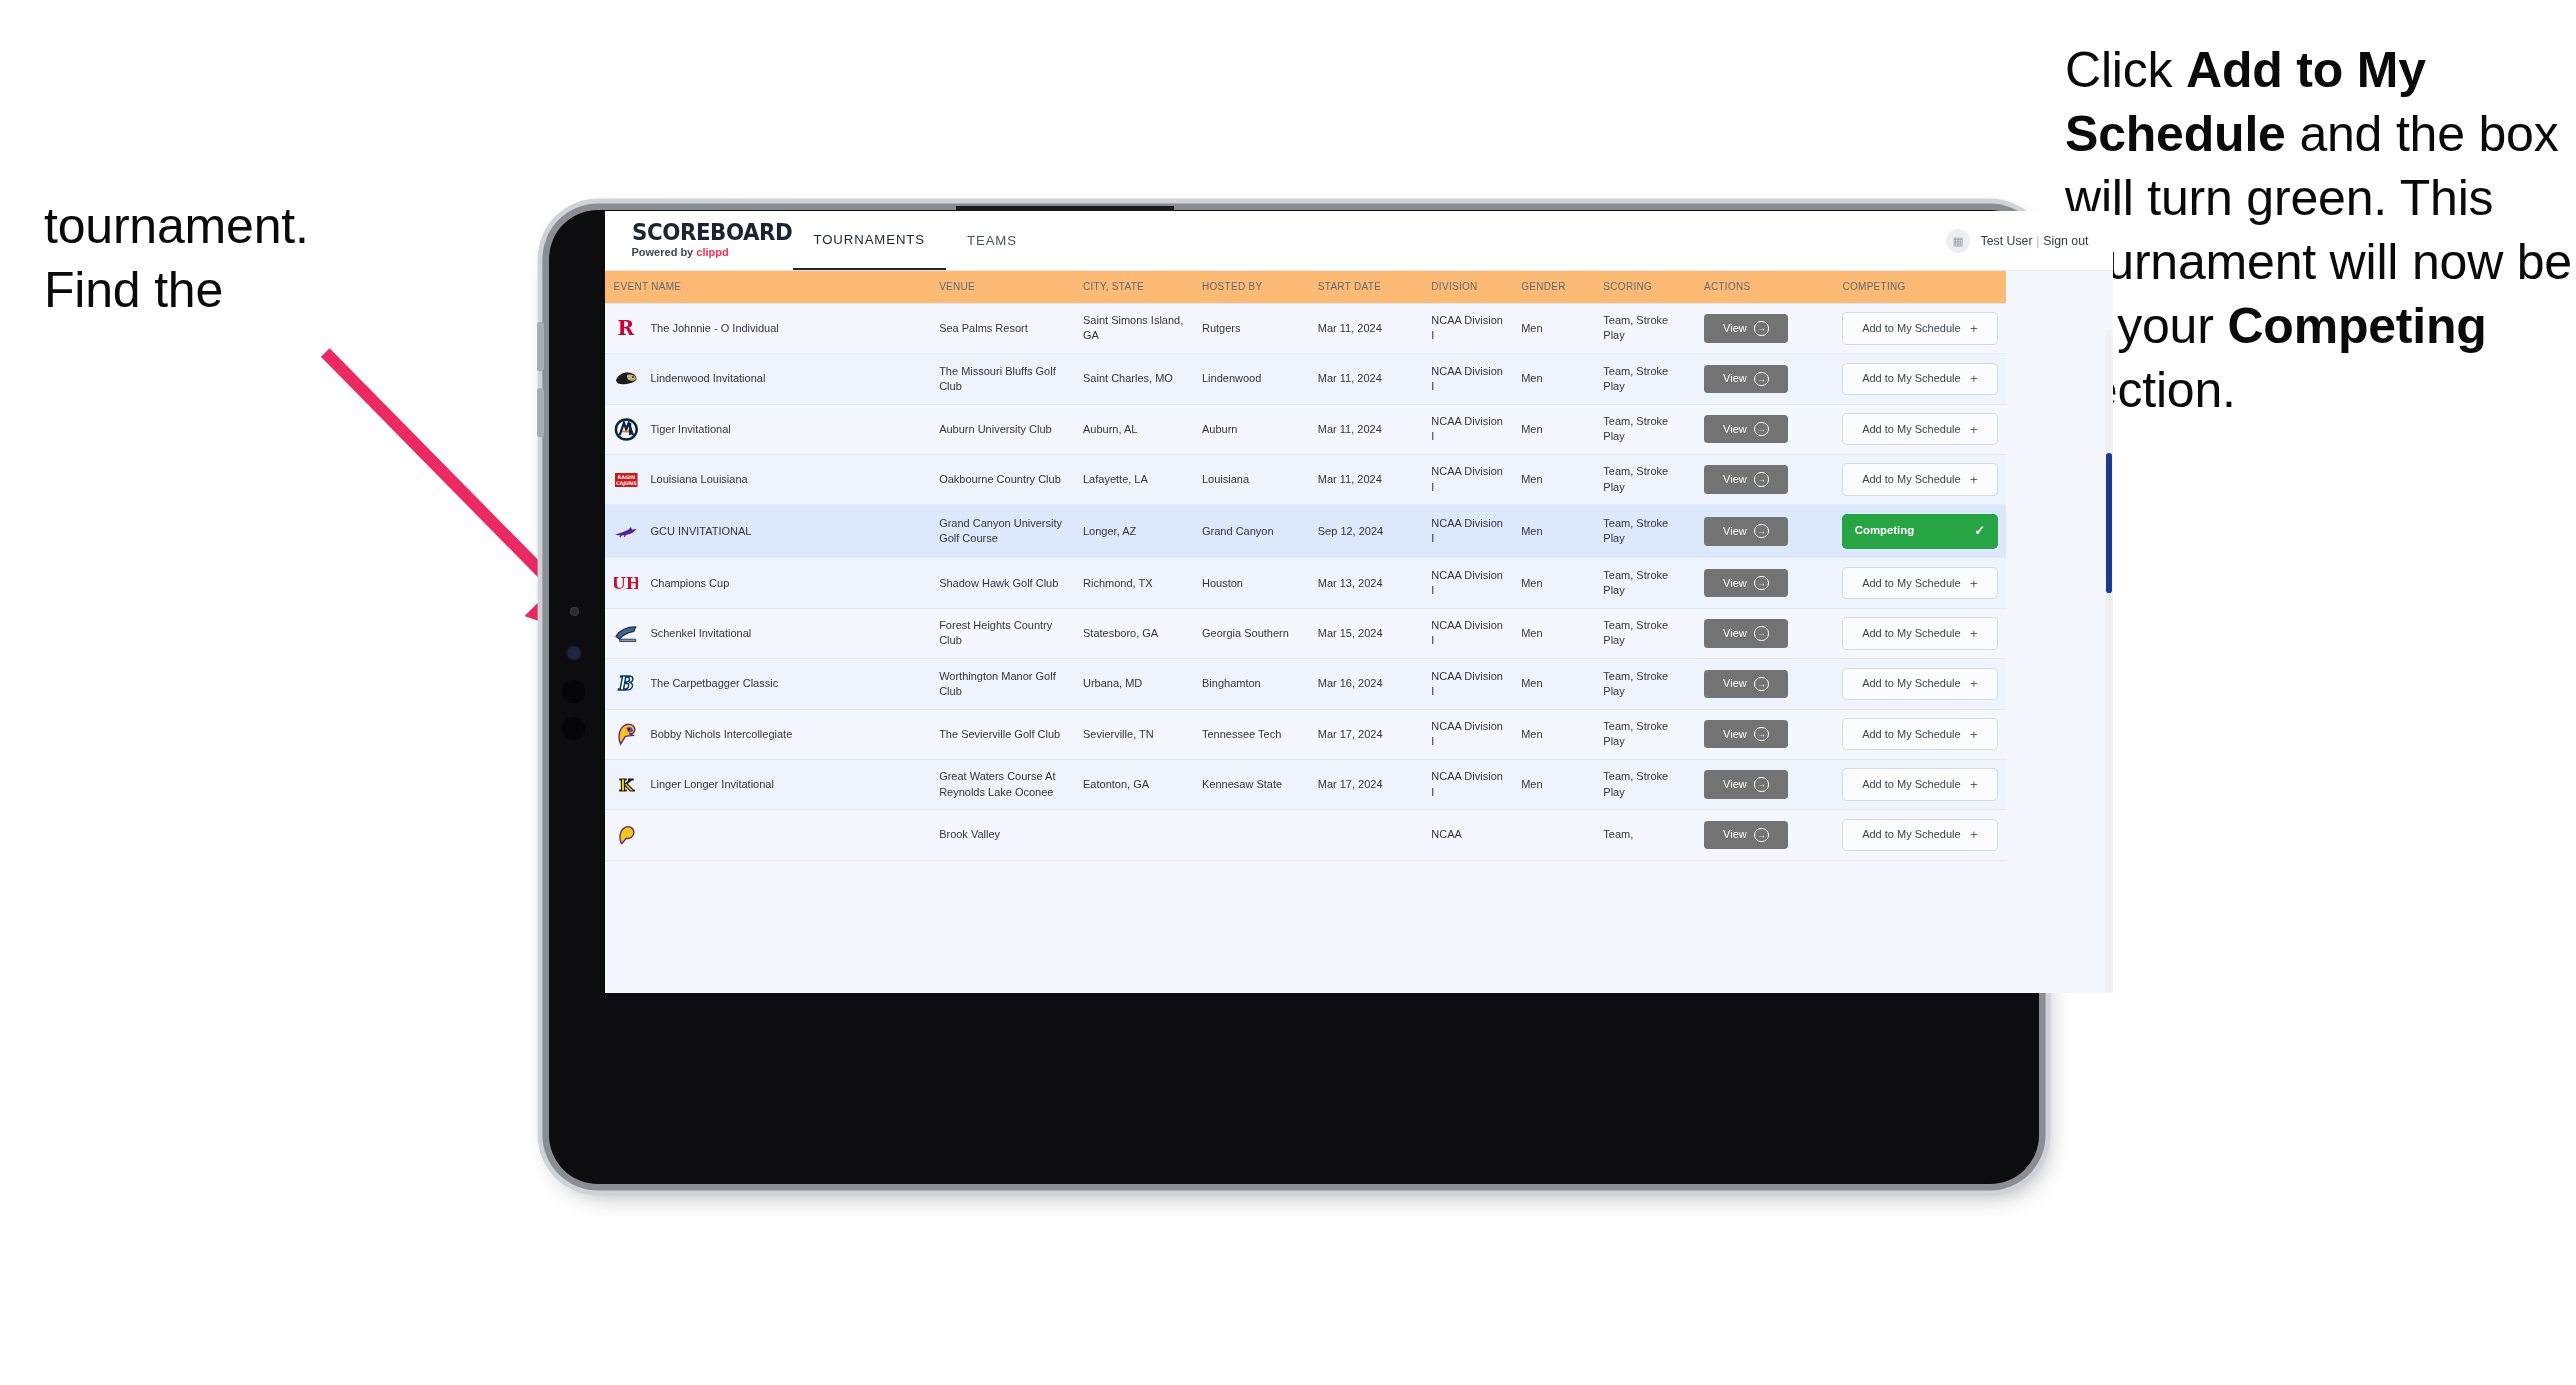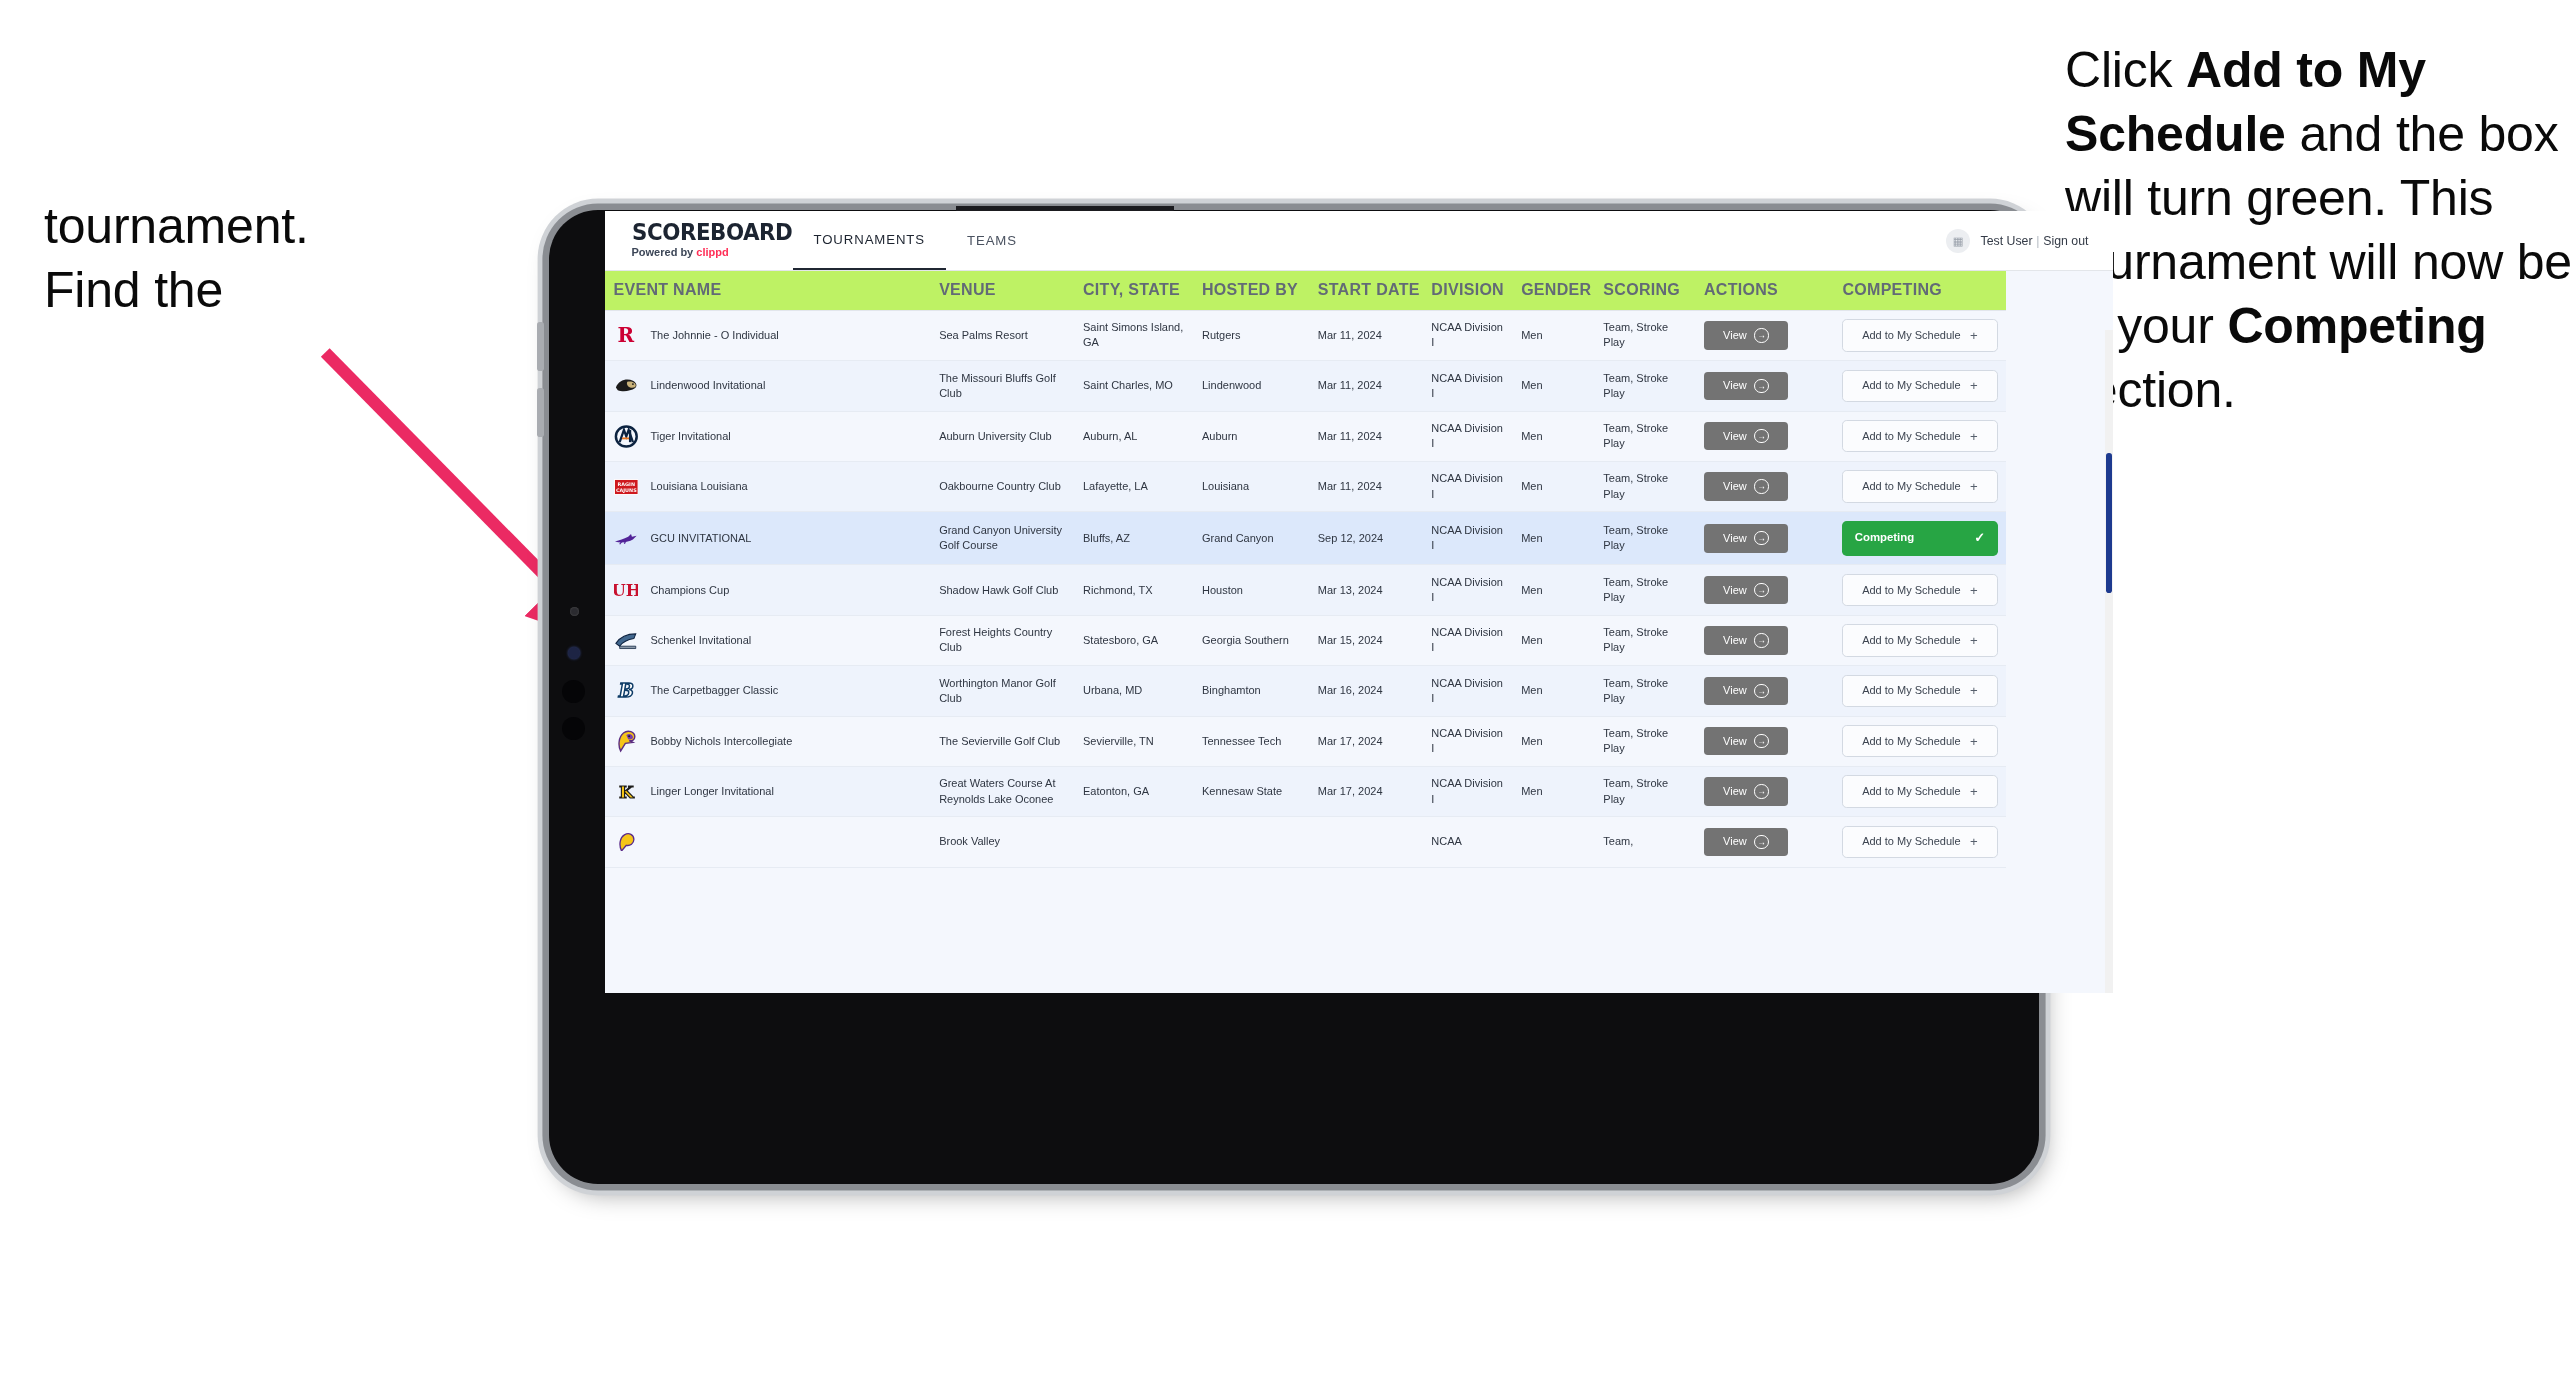--- a/index.html
+++ b/index.html
@@ -56,21 +56,21 @@
   #avatar{width:24px;height:24px;border-radius:50%;background:#eceef1;
     display:flex;align-items:center;justify-content:center;color:#9aa1ab;font-size:11.4px;}
   #user-text{font-size:12.3px;color:#343b47;}
   #user-text .sep{color:#b6bcc4;margin:0 3.8px;}
   #signout{cursor:pointer;}
 
   
   #table-wrap{position:relative;height:724px;overflow:hidden;background:#f4f7fd;}
   table{border-collapse:collapse;width:1401px;table-layout:fixed;}
   thead th{
-    background:#bef264;color:#626a76;font-size:16px;letter-spacing:0.3px;font-weight:700;
+    background:#fdba74;color:#626a76;font-size:10px;letter-spacing:0.3px;font-weight:400;
     text-align:left;padding:10.4px 8.5px;border-bottom:0.9px solid #e2e6ec;white-space:nowrap;
   }
   tbody td{
     font-size:11px;color:#2f3642;padding:8.5px 8.5px;border-bottom:0.9px solid #e6ebf3;
     vertical-align:middle;line-height:1.38;
   }
   tbody tr{background:#f4f7fd;}
   tbody tr:nth-child(even){background:#eef3fc;}
   tbody tr.selected,tbody tr.selected:nth-child(even){background:#dce8fb;}
 
@@ -318,21 +318,21 @@
                   <span class="logo">
                     <svg width="24.6" height="13.2" viewBox="0 0 26 14">
                       <path d="M1 10 C6 9,10 7,15 5 L18 2 L19 5 L24 4 L20 8 C15 11,7 12,1 10 Z" fill="#522398"></path>
                       <path d="M9 9 l-3 4 M13 8 l-2 4.5" stroke="#522398" stroke-width="1.3"></path>
                     </svg>
                   </span>
                   <span>GCU INVITATIONAL</span>
                 </span>
               </td>
               <td class="c-venue">Grand Canyon University Golf Course</td>
-              <td class="c-city">Bluffs, AZ</td>
+              <td class="c-city">Longer, AZ</td>
               <td class="c-host">Grand Canyon</td>
               <td class="c-date">Sep 12, 2024</td>
               <td class="c-div">NCAA Division I</td>
               <td class="c-gender">Men</td>
               <td class="c-score">Team, Stroke Play</td>
               <td class="c-actions"><span class="btn-view">
                   <span>View</span>
                   <span class="ic">→</span>
                 </span></td>
               <td class="c-compete">

